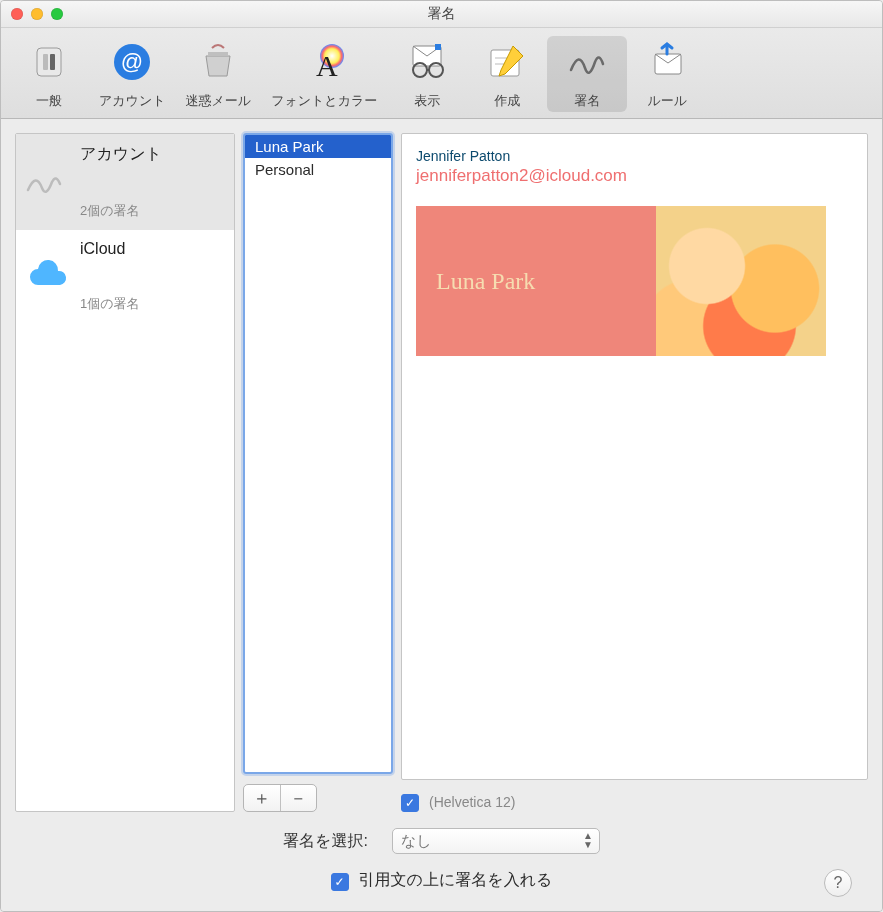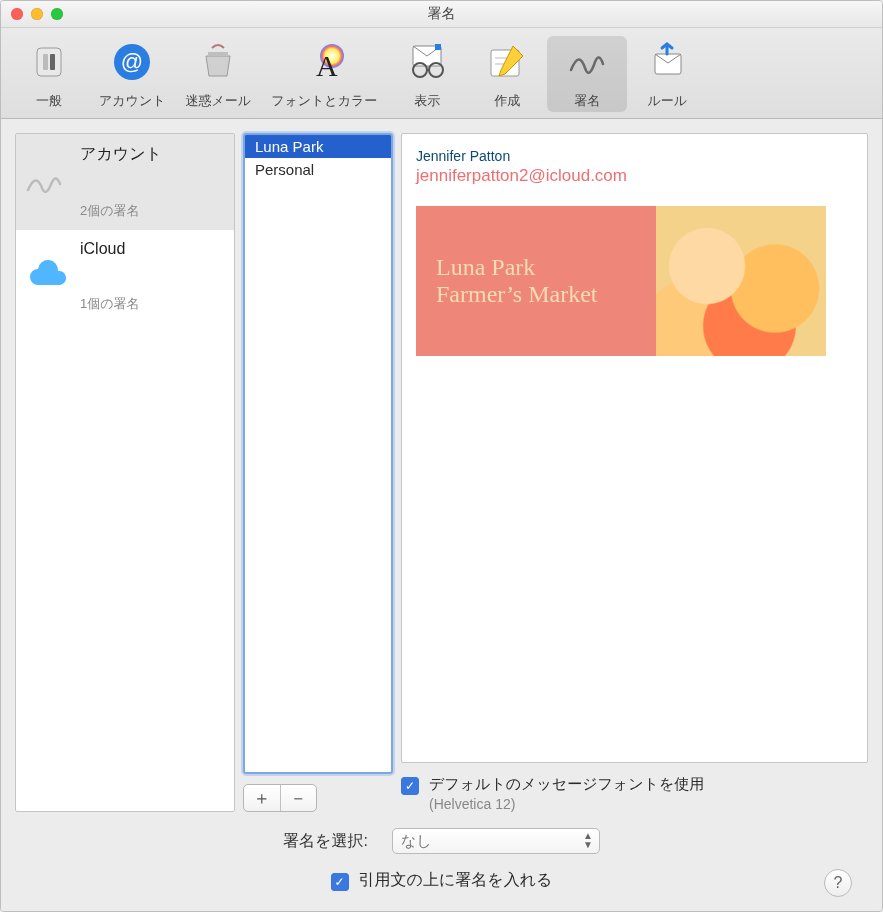--- a/index.html
+++ b/index.html
@@ -367,30 +367,28 @@
         </div>
       </div>
 
       <div class="preview-col">
         <div class="preview">
           <div class="sig-name">Jennifer Patton</div>
           <div class="sig-email">jenniferpatton2@icloud.com</div>
           <div class="banner">
             <div class="banner-text">
               <div>Luna Park</div>
-              <div>Farmer’s Market</div>
             </div>
             <div class="banner-img"></div>
           </div>
         </div>
 
         <div class="under-preview">
           <div class="check checked">✓</div>
           <div>
-            <div>デフォルトのメッセージフォントを使用</div>
             <div class="font-note">(Helvetica 12)</div>
           </div>
         </div>
       </div>
 
     </div>
 
     <div class="chooser-row">
       <div class="chooser-label">署名を選択:</div>
       <div class="chooser">

